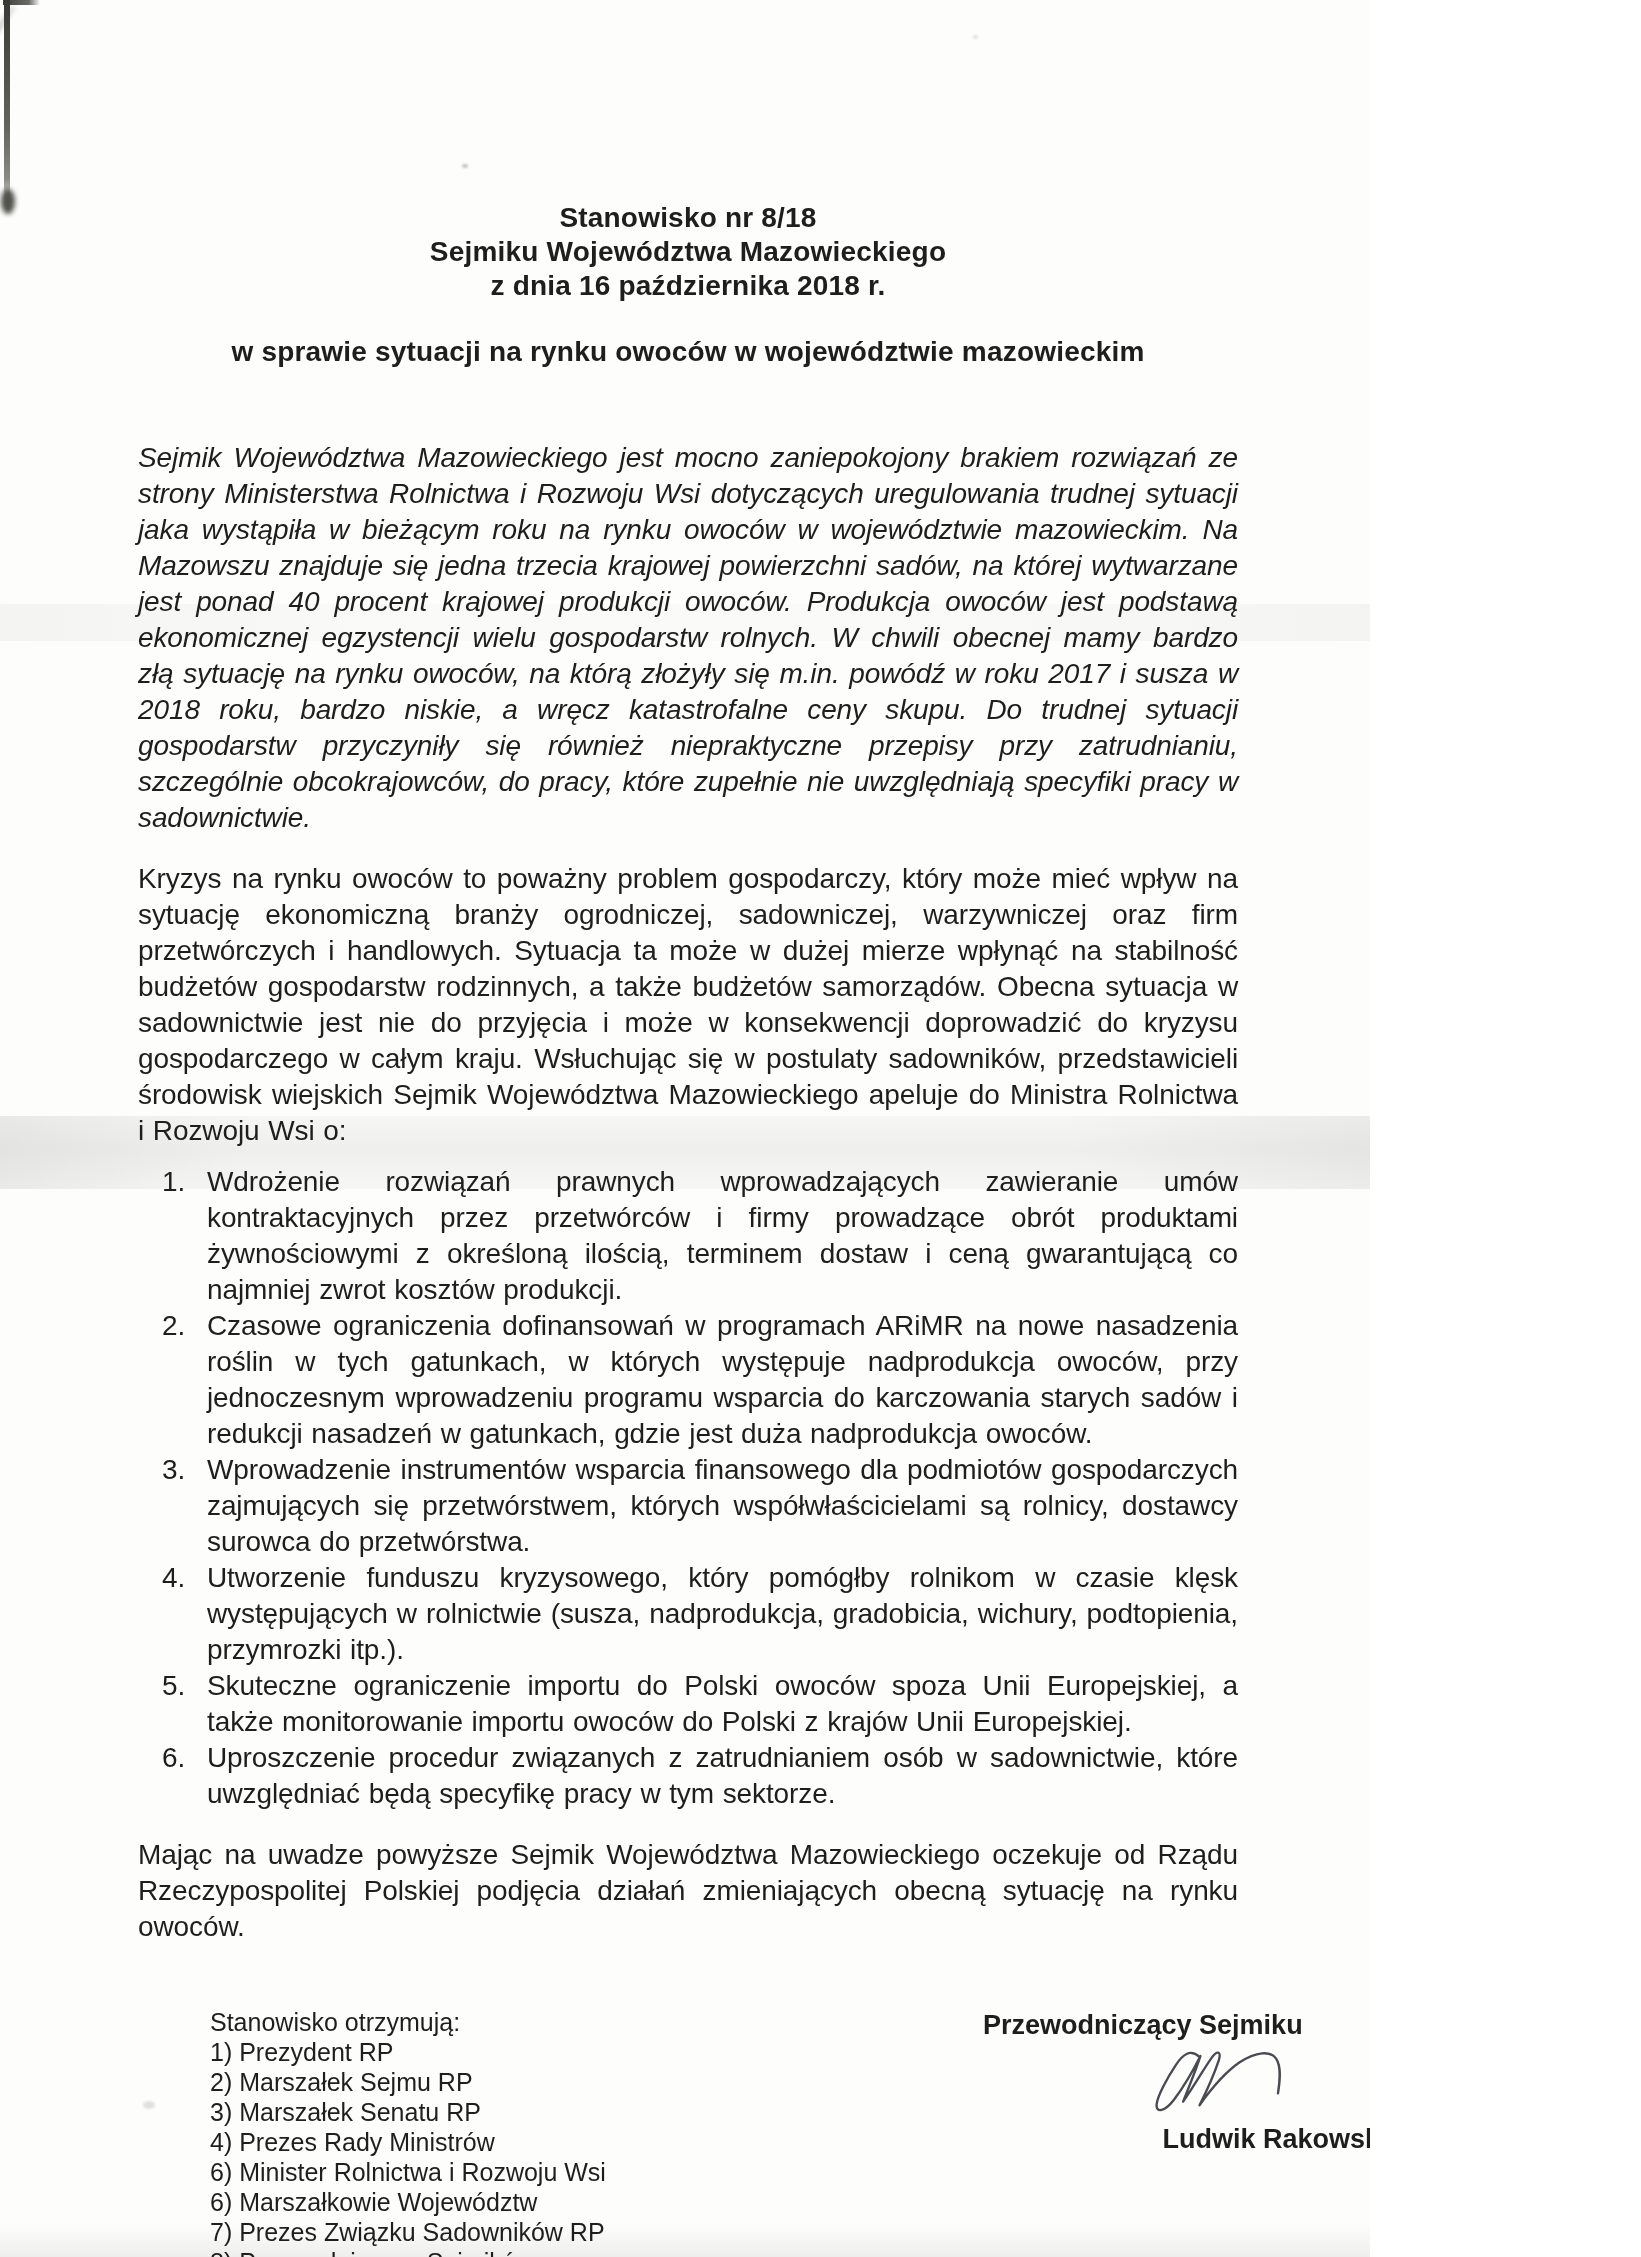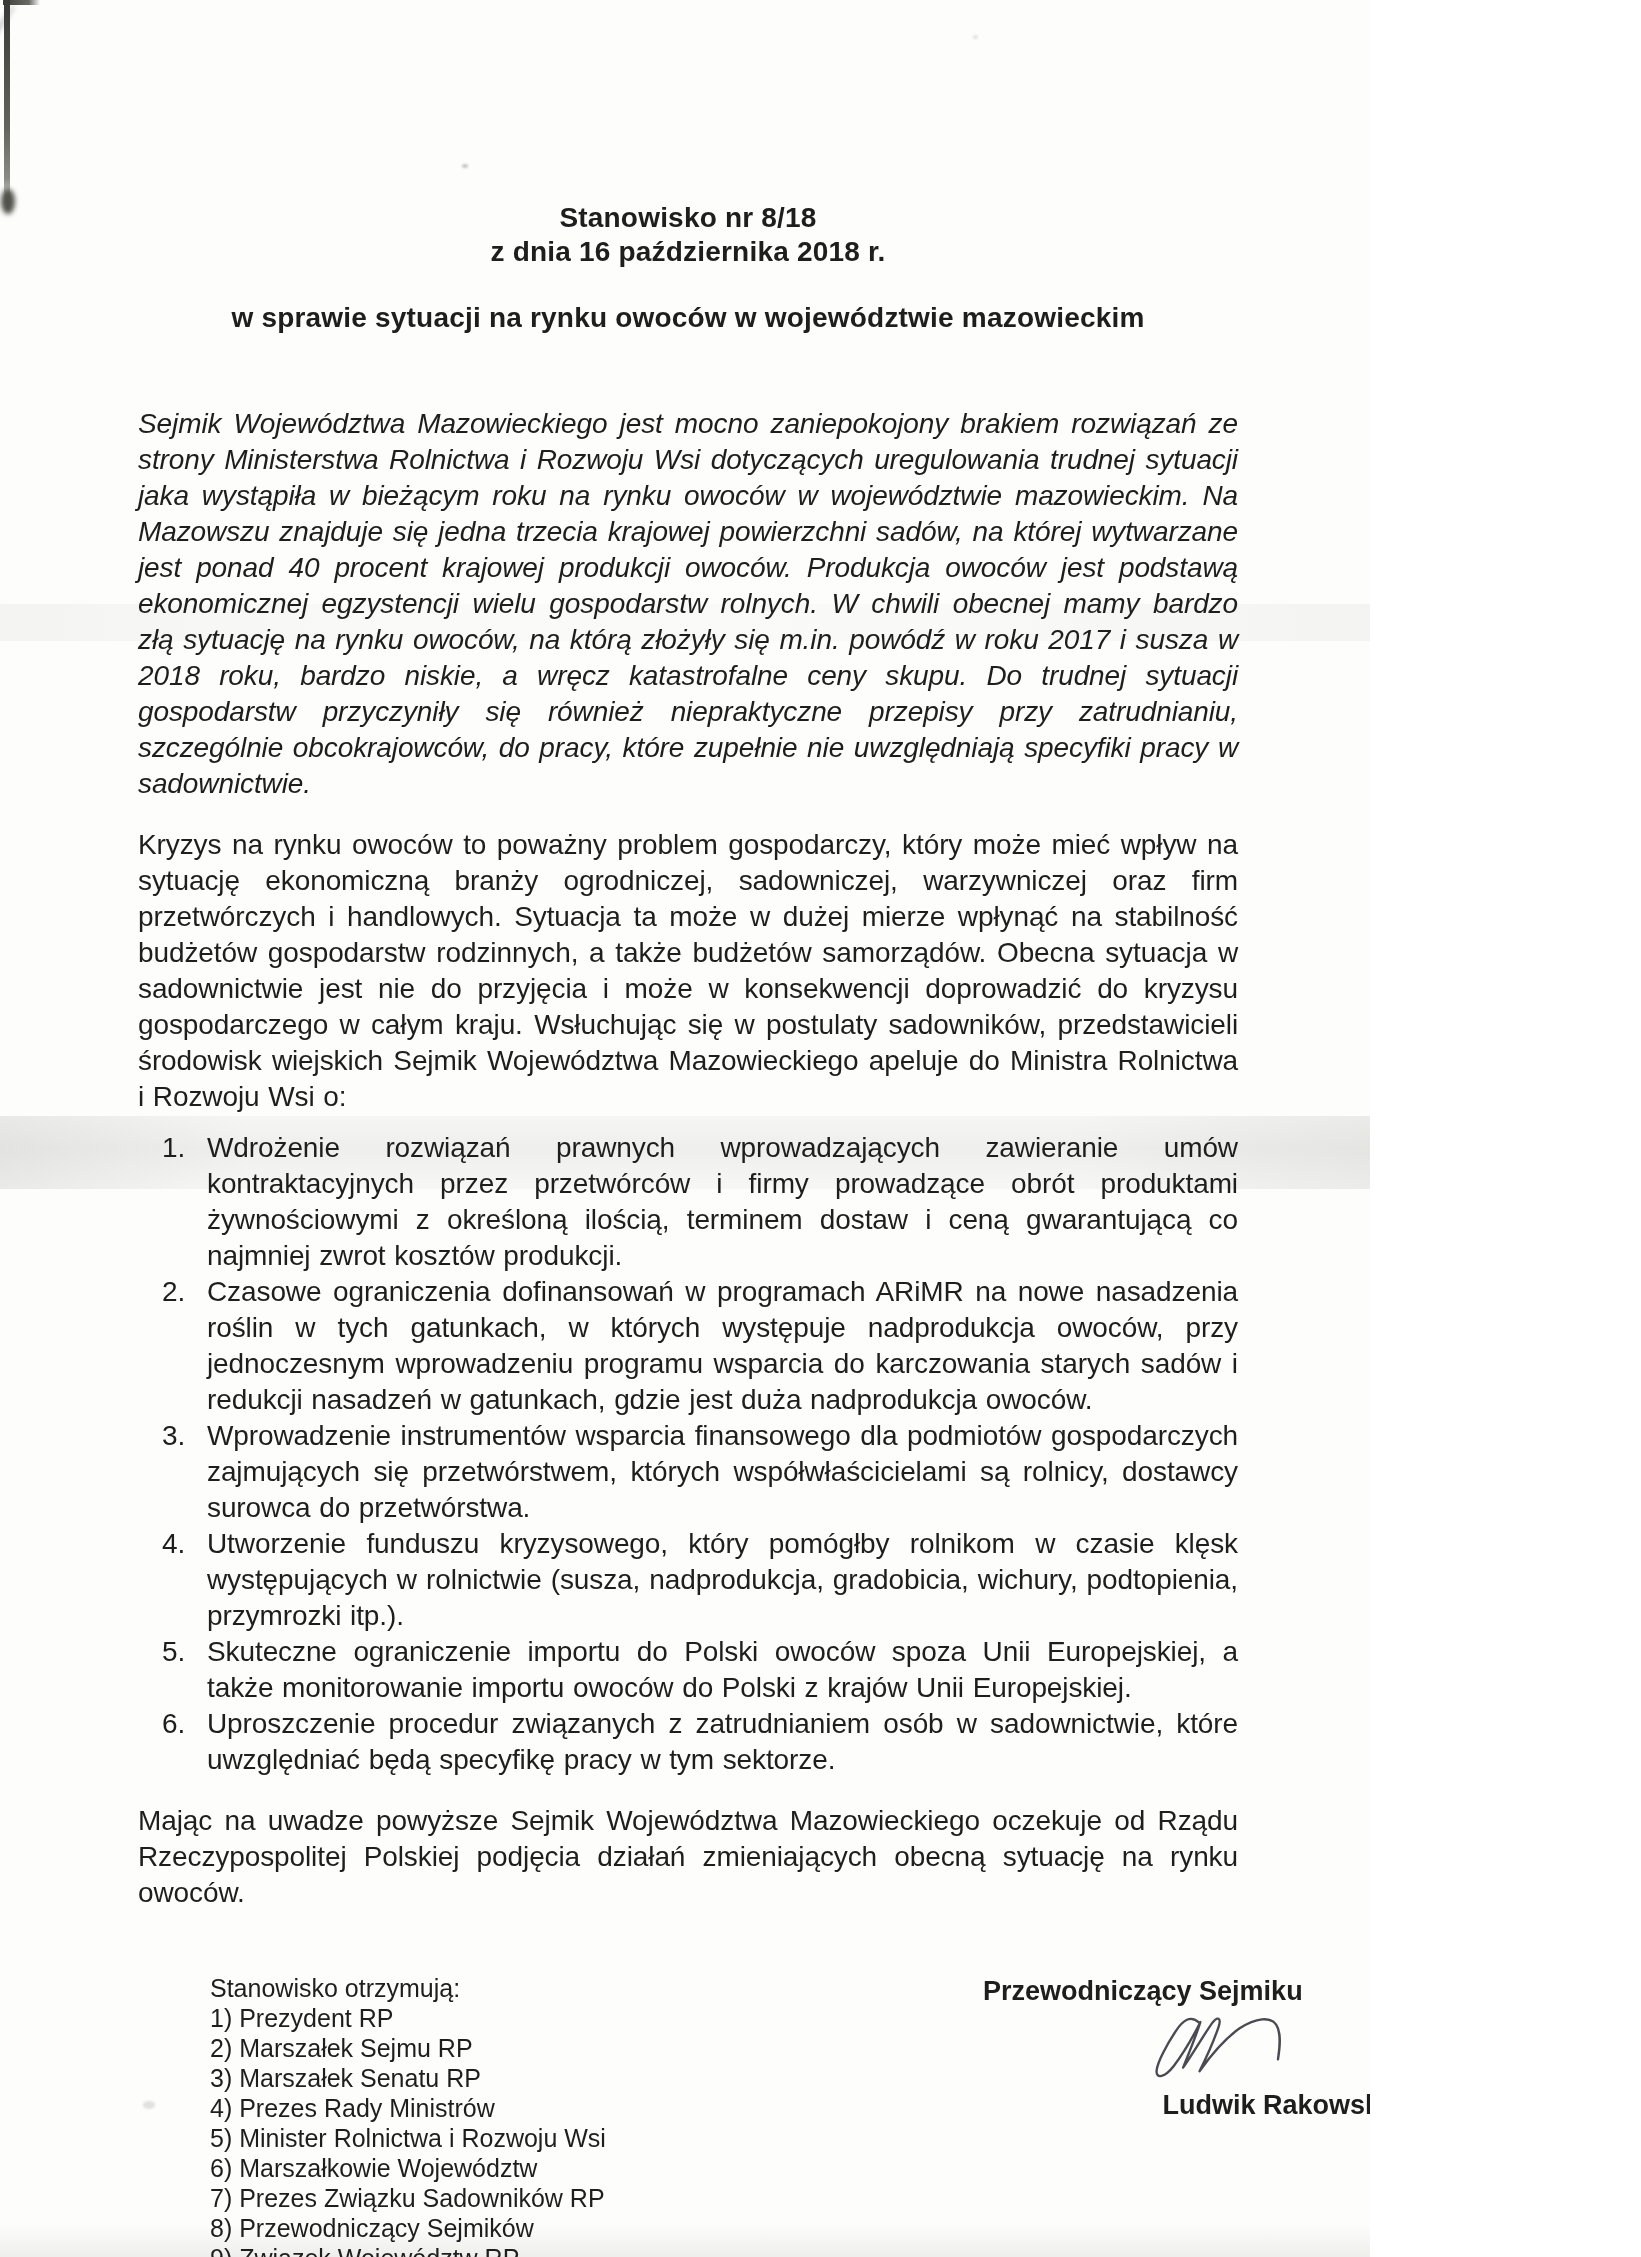--- a/index.html
+++ b/index.html
@@ -174,20 +174,21 @@
   <div class="band band-2"></div>
   <div class="band band-bottom"></div>
   <div class="speck speck-1"></div>
   <div class="speck speck-2"></div>
   <div class="speck speck-3"></div>
 
   <div class="doc">
 
     <div class="doc-header">
       <div>Stanowisko nr 8/18</div>
+      <div>Sejmiku Województwa Mazowieckiego</div>
       <div>z dnia 16 października 2018 r.</div>
     </div>
 
     <div class="subject">w sprawie sytuacji na rynku owoców w województwie mazowieckim</div>
 
     <p class="body-par par-intro">Sejmik Województwa Mazowieckiego jest mocno zaniepokojony brakiem rozwiązań ze strony Ministerstwa Rolnictwa i Rozwoju Wsi dotyczących uregulowania trudnej sytuacji jaka wystąpiła w bieżącym roku na rynku owoców w województwie mazowieckim. Na Mazowszu znajduje się jedna trzecia krajowej powierzchni sadów, na której wytwarzane jest ponad 40 procent krajowej produkcji owoców. Produkcja owoców jest podstawą ekonomicznej egzystencji wielu gospodarstw rolnych. W chwili obecnej mamy bardzo złą sytuację na rynku owoców, na którą złożyły się m.in. powódź w roku 2017 i susza w 2018 roku, bardzo niskie, a wręcz katastrofalne ceny skupu. Do trudnej sytuacji gospodarstw przyczyniły się również niepraktyczne przepisy przy zatrudnianiu, szczególnie obcokrajowców, do pracy, które zupełnie nie uwzględniają specyfiki pracy w sadownictwie.</p>
 
     <p class="body-par par-crisis">Kryzys na rynku owoców to poważny problem gospodarczy, który może mieć wpływ na sytuację ekonomiczną branży ogrodniczej, sadowniczej, warzywniczej oraz firm przetwórczych i handlowych. Sytuacja ta może w dużej mierze wpłynąć na stabilność budżetów gospodarstw rodzinnych, a także budżetów samorządów. Obecna sytuacja w sadownictwie jest nie do przyjęcia i może w konsekwencji doprowadzić do kryzysu gospodarczego w całym kraju. Wsłuchując się w postulaty sadowników, przedstawicieli środowisk wiejskich Sejmik Województwa Mazowieckiego apeluje do Ministra Rolnictwa i Rozwoju Wsi o:</p>
 
     <div class="demands">
@@ -220,21 +221,21 @@
     <p class="body-par closing">Mając na uwadze powyższe Sejmik Województwa Mazowieckiego oczekuje od Rządu Rzeczypospolitej Polskiej podjęcia działań zmieniających obecną sytuację na rynku owoców.</p>
 
     <div class="footer">
 
       <div class="dist">
         <div>Stanowisko otrzymują:</div>
         <div>1) Prezydent RP</div>
         <div>2) Marszałek Sejmu RP</div>
         <div>3) Marszałek Senatu RP</div>
         <div>4) Prezes Rady Ministrów</div>
-        <div>5) Minister Rolnictwa i Rozwoju Wsi</div>
+        <div>6) Minister Rolnictwa i Rozwoju Wsi</div>
         <div>6) Marszałkowie Województw</div>
         <div>7) Prezes Związku Sadowników RP</div>
         <div>8) Przewodniczący Sejmików</div>
         <div>9) Związek Województw RP</div>
       </div>
 
       <div class="sig">
         <div class="sig-title">
           <div>Przewodniczący Sejmiku</div>
         </div>

